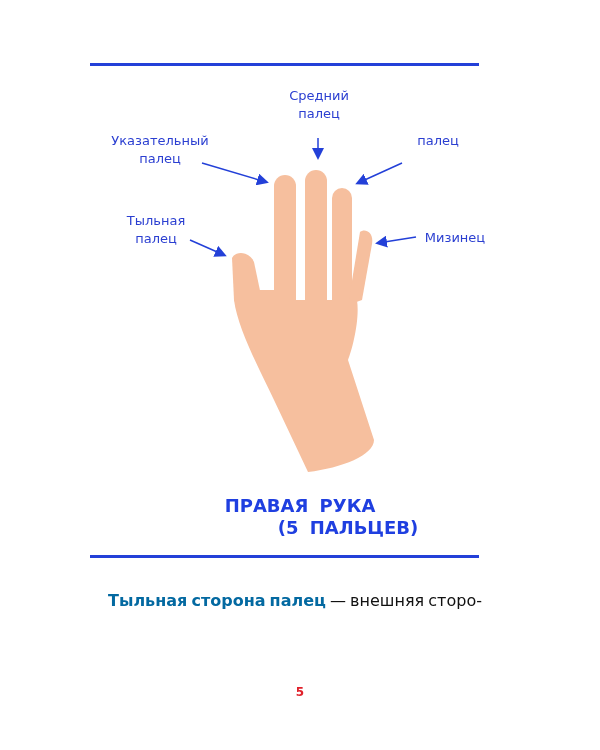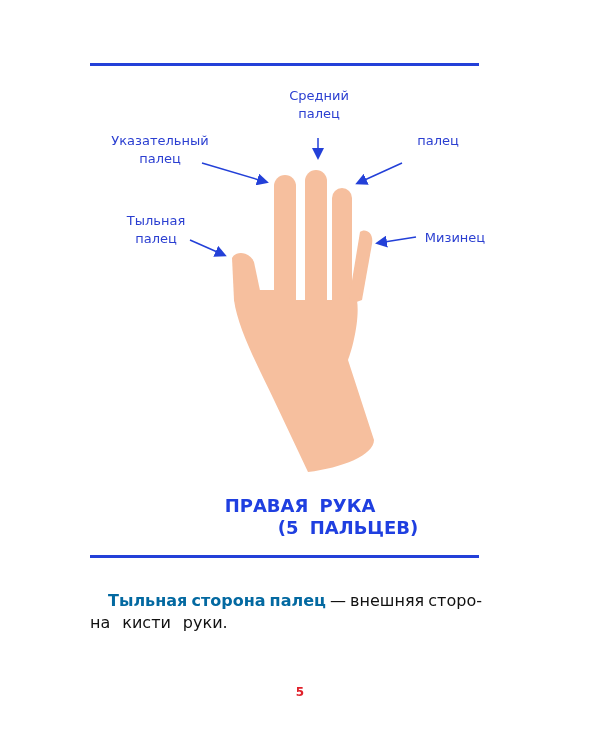--- a/index.html
+++ b/index.html
@@ -98,20 +98,15 @@
 
 <div class="para" style="top:590px">
   <div class="line line1">
     <span class="term">Тыльная</span>
     <span class="term">сторона</span>
     <span class="term">палец</span>
     <span>—</span>
     <span>внешняя</span>
     <span>сторо-</span>
   </div>
-  <div class="line line2">
-    <span>на</span>
-    <span>кисти</span>
-    <span>руки.</span>
-  </div>
 </div>
 
 <div class="page-num">5</div>
 
 </body></html>

